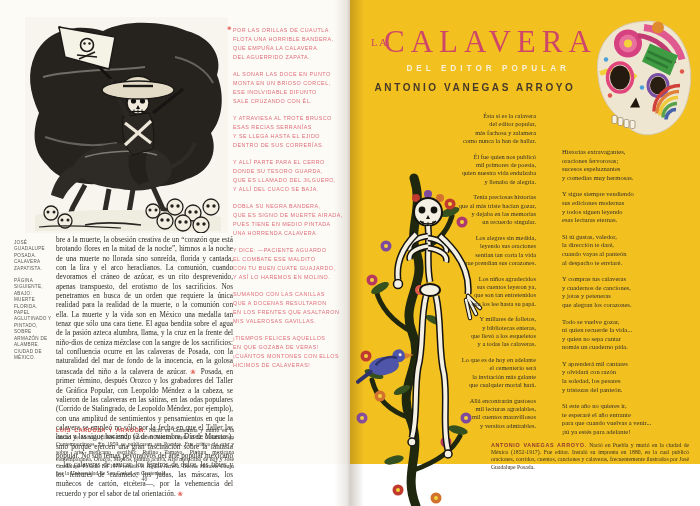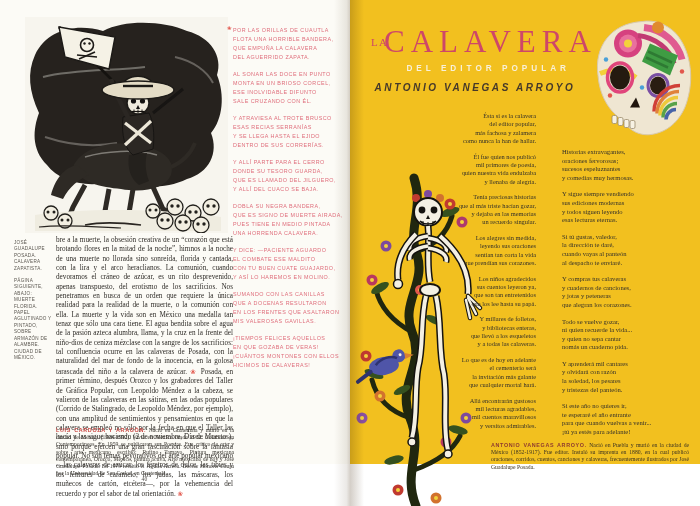--- a/index.html
+++ b/index.html
@@ -34,21 +34,21 @@
 
   
   .title-la{position:absolute;left:21px;top:36px;font-size:11px;letter-spacing:0.12em;color:#ce4768;}
   .title-main{position:absolute;left:34px;top:24px;font-size:31px;letter-spacing:6px;color:#ce4768;
       font-weight:normal;}
   .title-sub{position:absolute;left:30px;top:64px;width:190px;text-align:right;
       font-family:"Liberation Sans", sans-serif;
       font-size:8.2px;letter-spacing:4px;color:#f8f0d8;font-weight:bold;}
   .title-author{position:absolute;left:8px;top:82px;width:234px;text-align:center;
       font-family:"Liberation Sans", sans-serif;
-      font-size:10px;letter-spacing:2.6px;color:#46392a;font-weight:bold;font-style:italic;}
+      font-size:10px;letter-spacing:2.6px;color:#46392a;font-weight:bold;}
   .sugar-skull{position:absolute;left:234px;top:14px;width:112px;height:128px;}
   .sculpture{position:absolute;left:0px;top:160px;width:160px;height:346px;}
   .poem-middle{position:absolute;left:58px;top:112px;width:128px;text-align:right;
       font-size:6.4px;line-height:8.3px;color:#35312a;z-index:5;}
   .poem-middle p{margin:0 0 7.5px 0;}
   .poem-right{position:absolute;left:212px;top:148px;width:122px;text-align:left;
       font-size:6.6px;line-height:8.6px;color:#35312a;}
   .poem-right p{margin:0 0 8px 0;}
   .bio-right{position:absolute;left:141px;top:436px;width:198px;z-index:6;}
   .bio-right .bio-name{color:#8f3a2f;}

